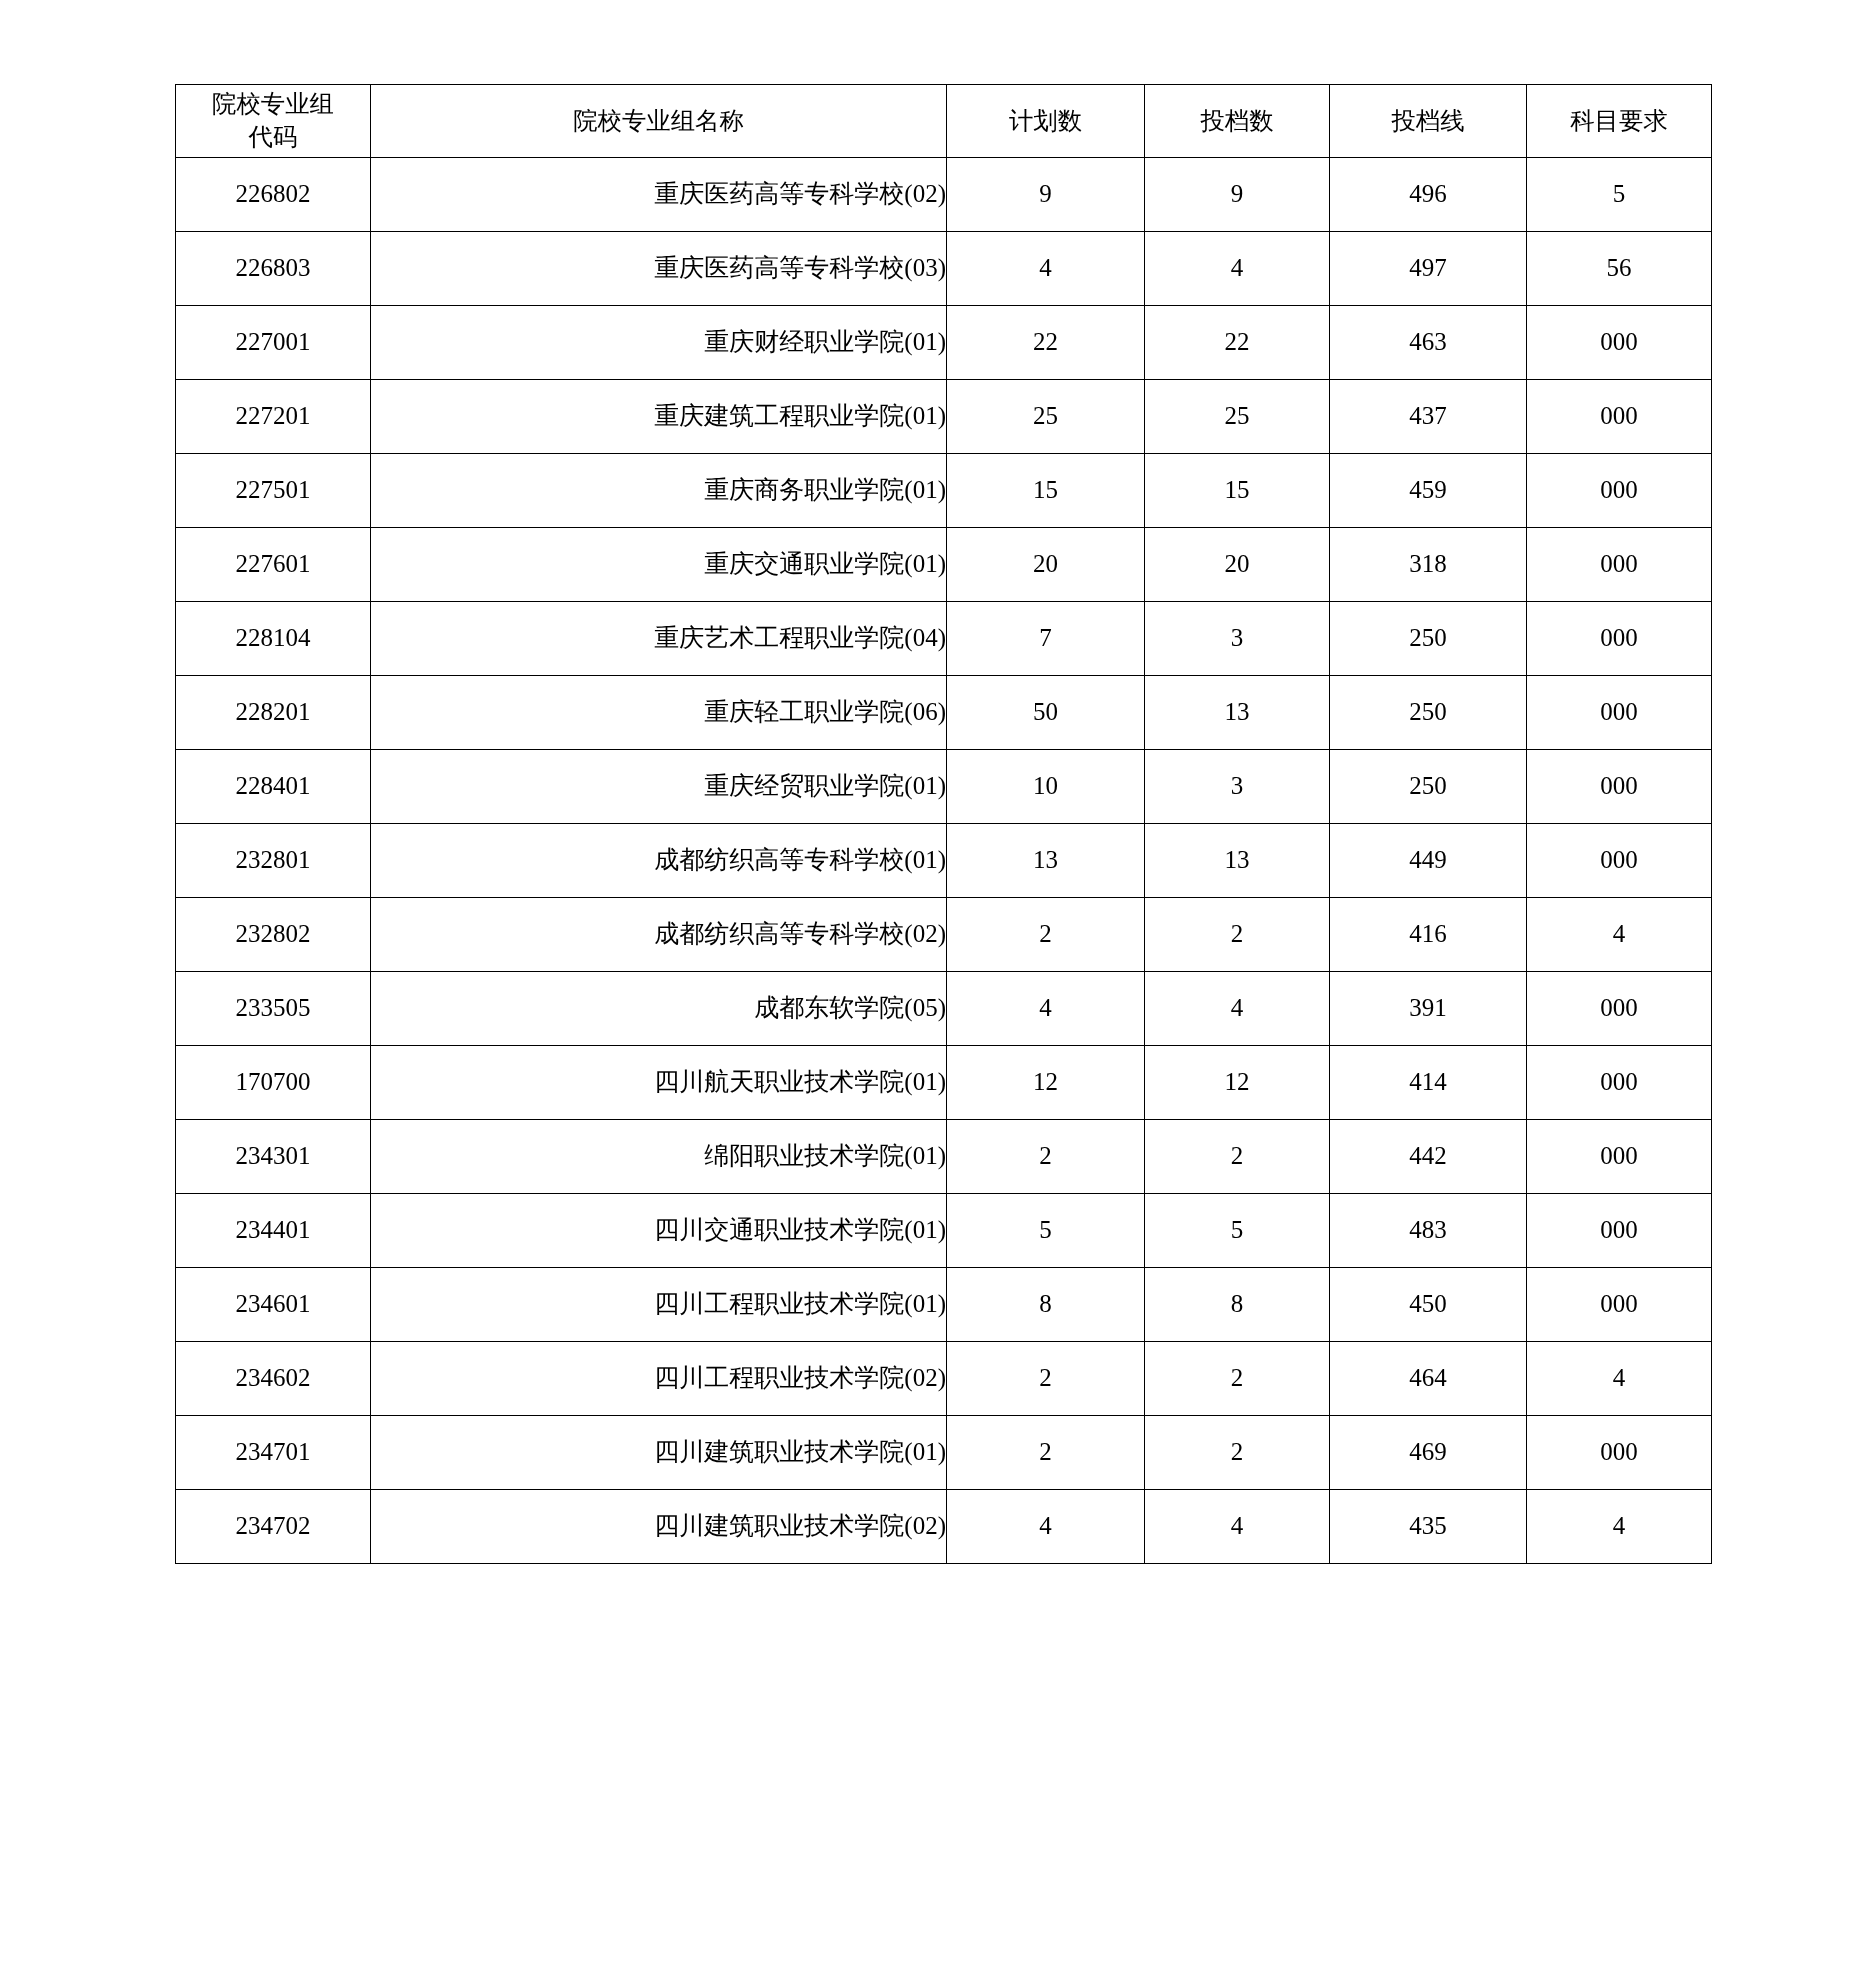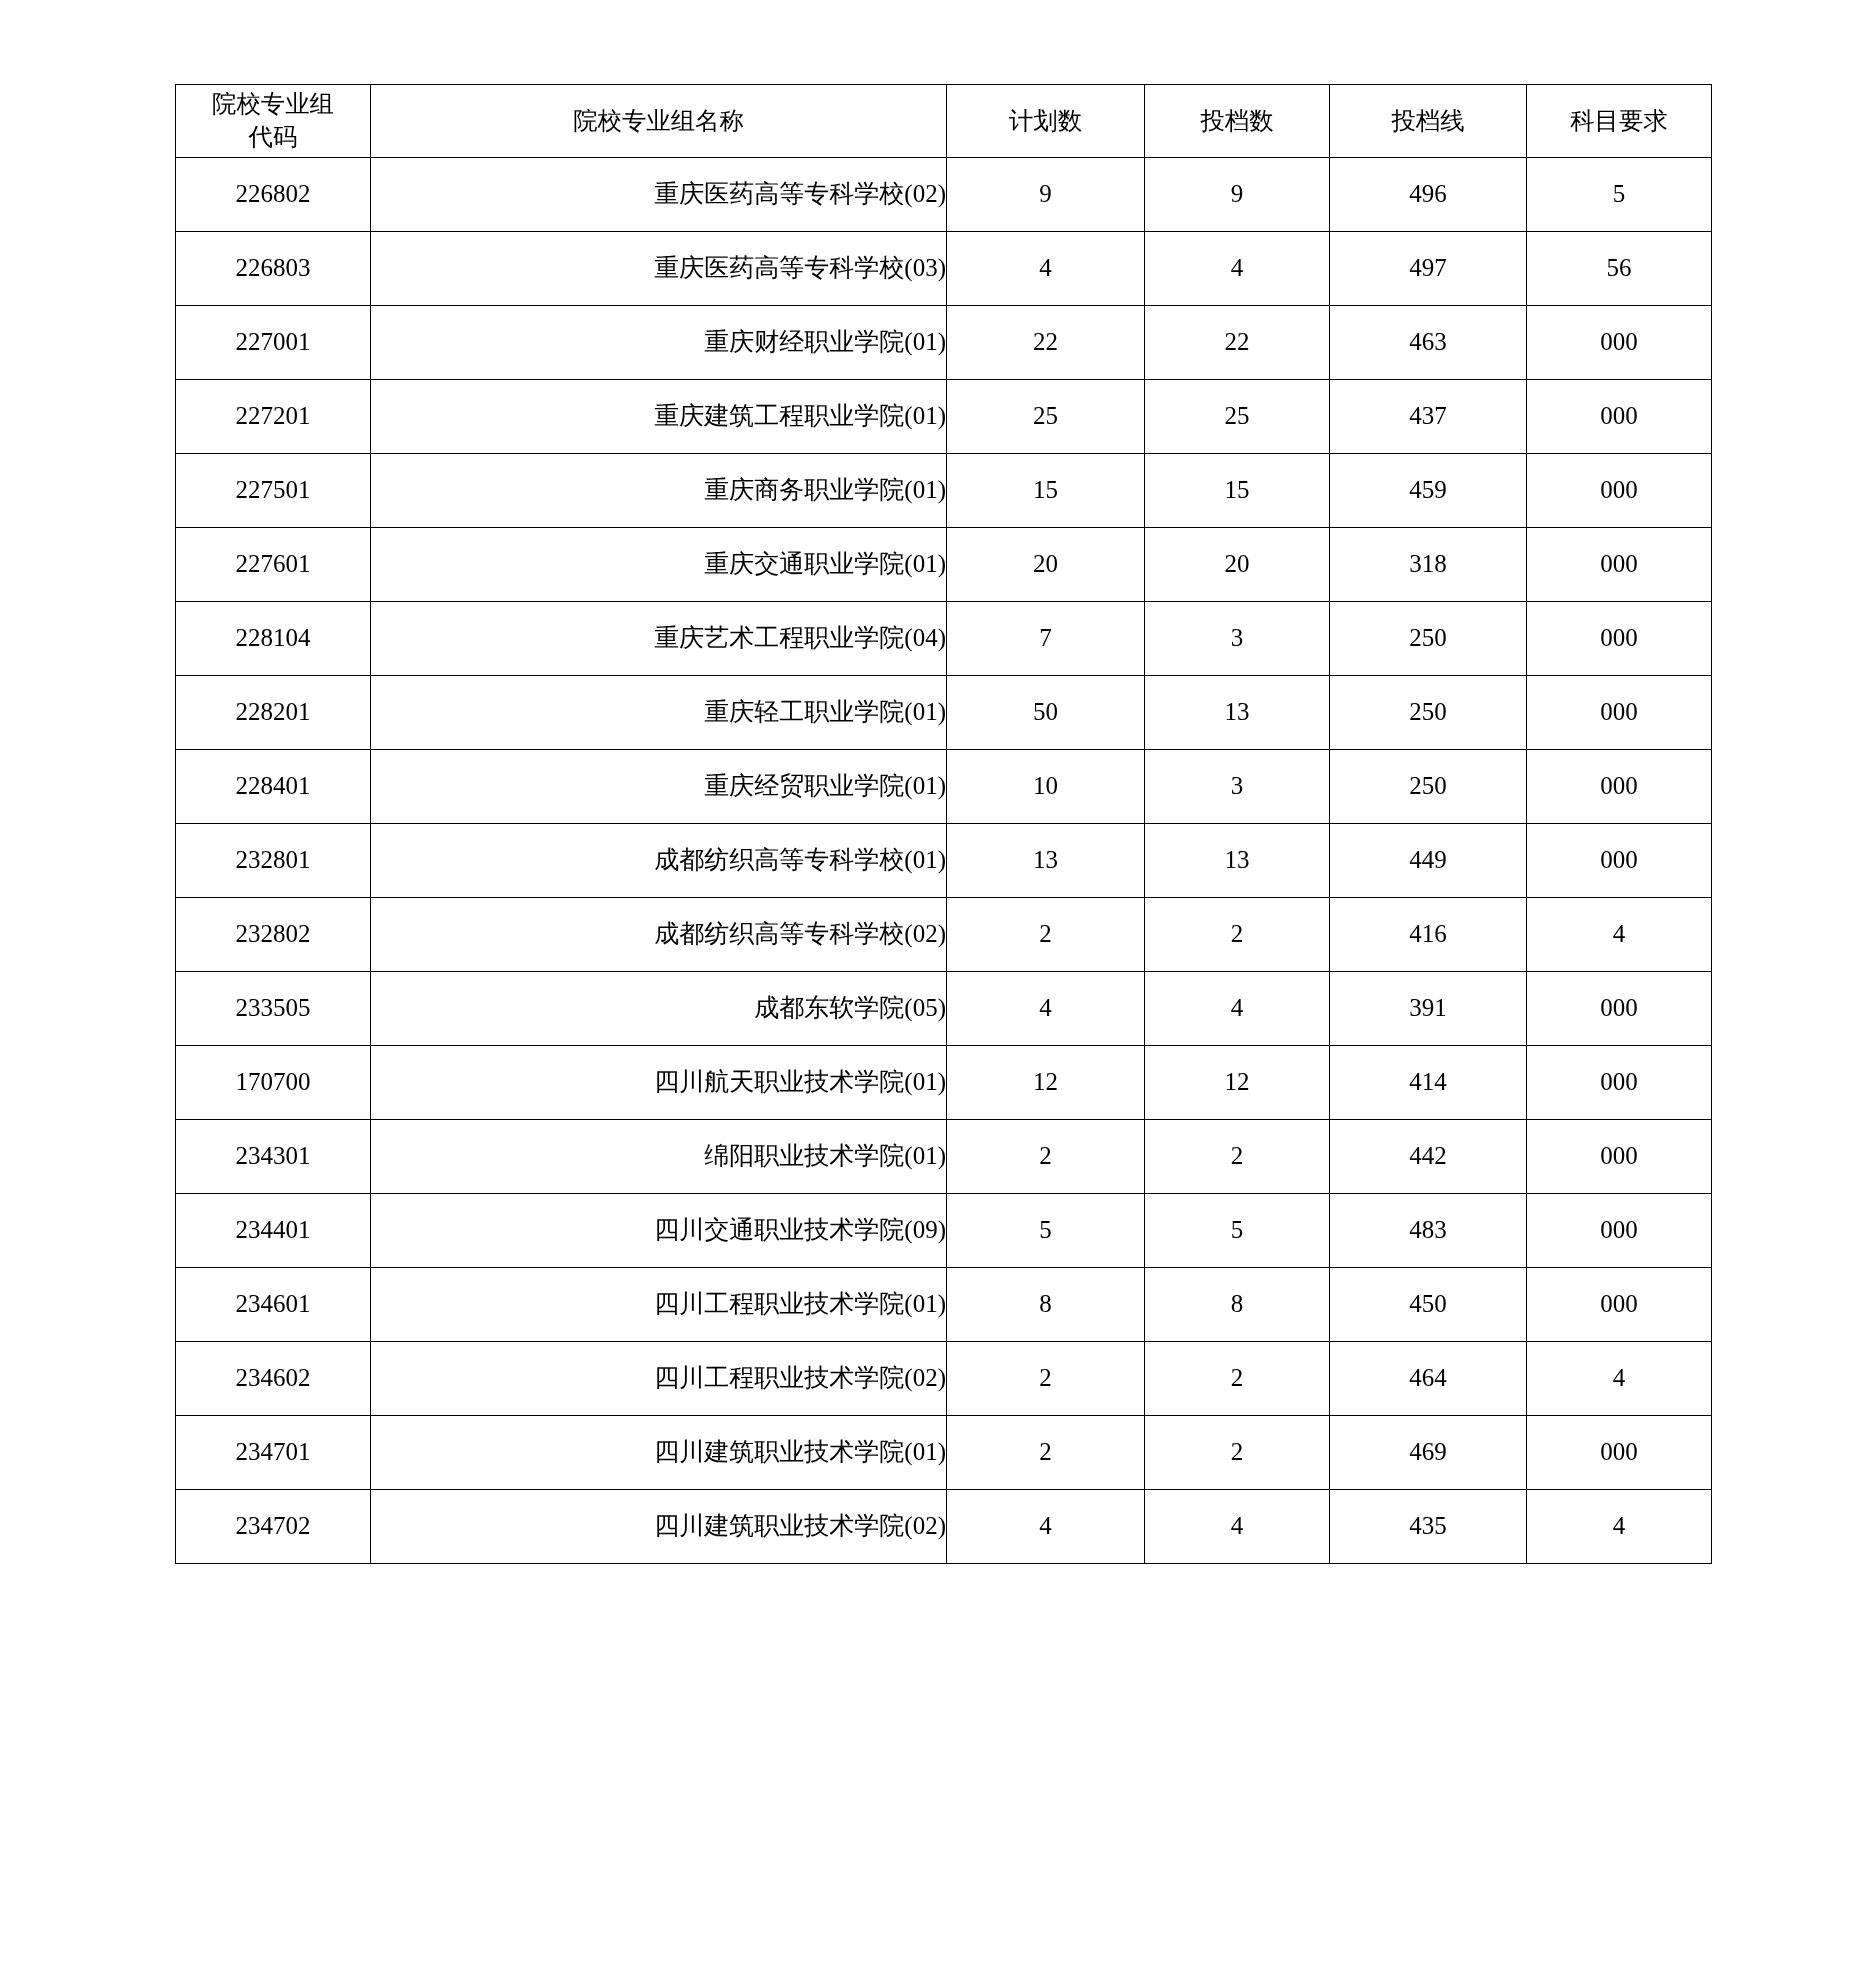--- a/index.html
+++ b/index.html
@@ -145,21 +145,21 @@
           <tr>
             <td>228104</td>
             <td class="cell-name">重庆艺术工程职业学院(04)</td>
             <td>7</td>
             <td>3</td>
             <td>250</td>
             <td>000</td>
           </tr>
           <tr>
             <td>228201</td>
-            <td class="cell-name">重庆轻工职业学院(01)</td>
+            <td class="cell-name">重庆轻工职业学院(06)</td>
             <td>50</td>
             <td>13</td>
             <td>250</td>
             <td>000</td>
           </tr>
           <tr>
             <td>228401</td>
             <td class="cell-name">重庆经贸职业学院(01)</td>
             <td>10</td>
             <td>3</td>
@@ -201,21 +201,21 @@
           <tr>
             <td>234301</td>
             <td class="cell-name">绵阳职业技术学院(01)</td>
             <td>2</td>
             <td>2</td>
             <td>442</td>
             <td>000</td>
           </tr>
           <tr>
             <td>234401</td>
-            <td class="cell-name">四川交通职业技术学院(09)</td>
+            <td class="cell-name">四川交通职业技术学院(01)</td>
             <td>5</td>
             <td>5</td>
             <td>483</td>
             <td>000</td>
           </tr>
           <tr>
             <td>234601</td>
             <td class="cell-name">四川工程职业技术学院(01)</td>
             <td>8</td>
             <td>8</td>

